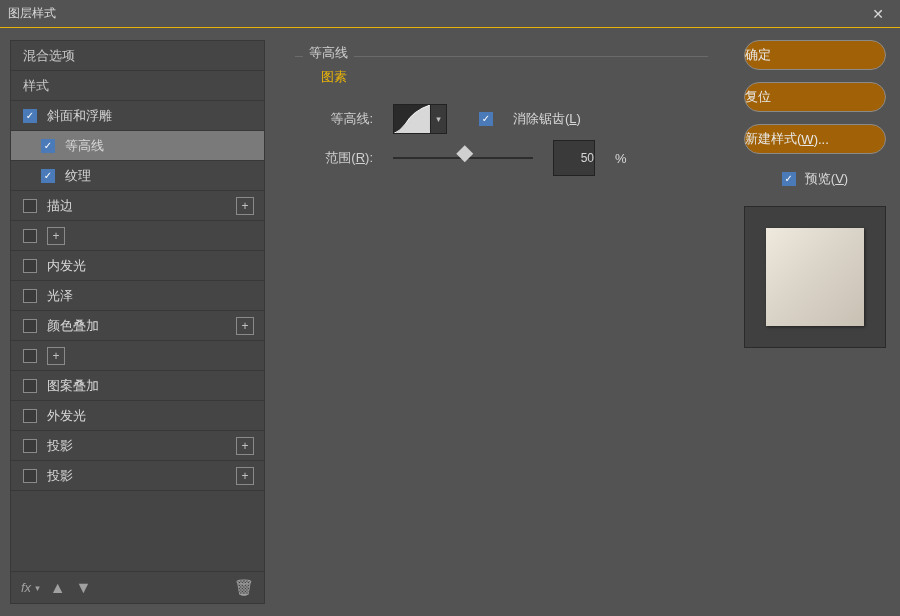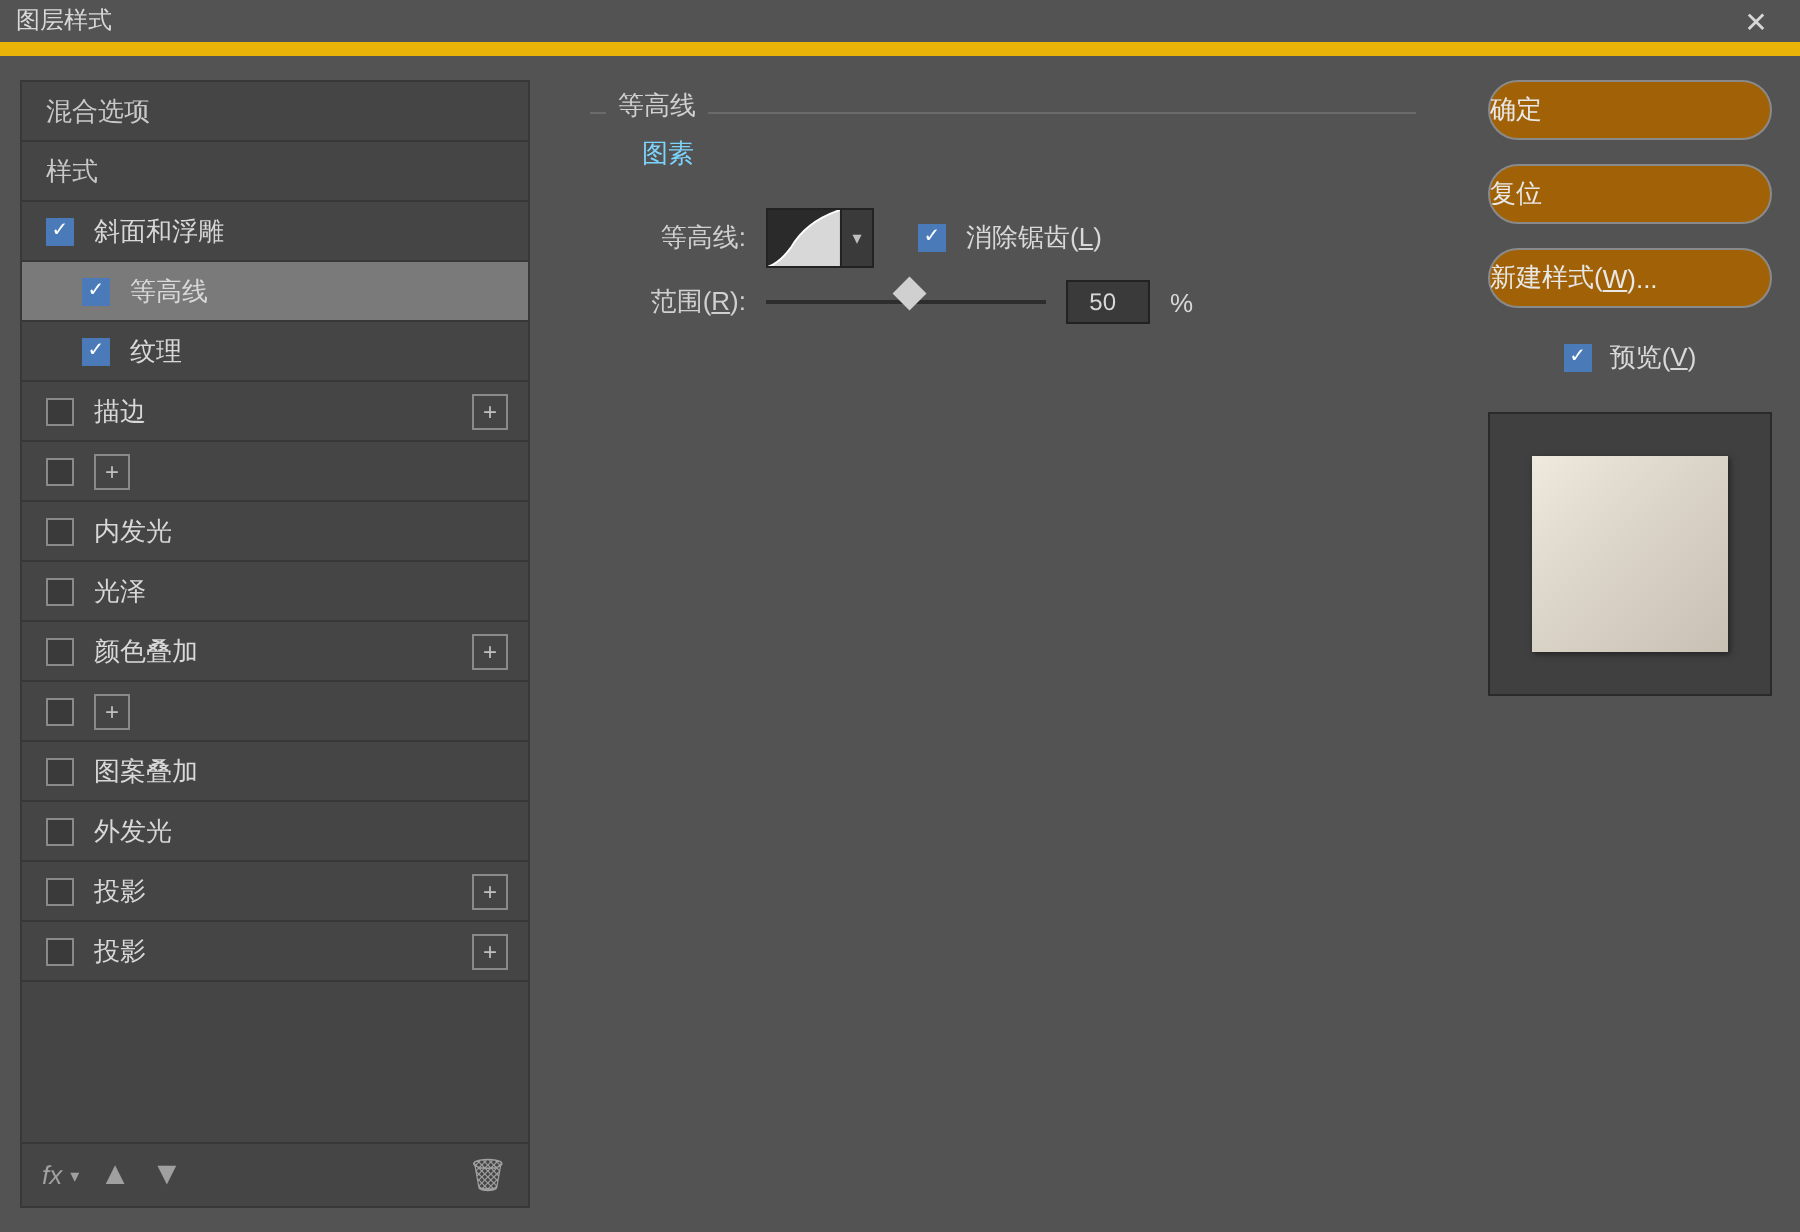--- a/index.html
+++ b/index.html
@@ -1,51 +1,51 @@
 <!DOCTYPE html>
 <html><head>
 <meta charset="utf-8">
 <style>
 * { margin: 0; padding: 0; box-sizing: border-box; font-family: "Microsoft YaHei", sans-serif; }
 body { background: #535353; width: 900px; height: 616px; overflow: hidden; }
-.titlebar { height: 28px; background: #535353; border-bottom: 7px solid #eab308; display: flex; align-items: center; padding: 0 8px; color: #d8d8d8; font-size: 12px; }
+.titlebar { height: 28px; background: #535353; border-bottom: 1px solid #eab308; display: flex; align-items: center; padding: 0 8px; color: #d8d8d8; font-size: 12px; }
 .titlebar .spacer { flex: 1; }
 .titlebar .close { width: 28px; height: 28px; display: flex; align-items: center; justify-content: center; color: #d8d8d8; font-size: 14px; cursor: pointer; }
 .body { display: flex; height: 588px; }
 .left { width: 275px; padding: 12px 10px; display: flex; flex-direction: column; }
 .style-panel { background: #454545; border: 1px solid #383838; flex: 1; display: flex; flex-direction: column; }
 .style-footer { height: 32px; border-top: 1px solid #383838; display: flex; align-items: center; padding: 0 10px; gap: 10px; color: #a0a0a0; }
 .style-footer .sp { flex: 1; }
 .item, .header-item { height: 30px; display: flex; align-items: center; font-size: 13px; color: #d8d8d8; border-bottom: 1px solid #383838; position: relative; }
 .header-item { padding-left: 12px; color: #c8c8c8; }
 .item { padding-left: 12px; }
 .item .cb, .sub-item .cb { width: 14px; height: 14px; border: 1px solid #8a8a8a; margin-right: 10px; display: flex; align-items: center; justify-content: center; background: #3a3a3a; }
 .item .cb.checked, .sub-item .cb.checked { background: #4a7bb8; border-color: #4a7bb8; }
 .item .cb.checked::after, .sub-item .cb.checked::after, .field-check.checked::after, .preview-check.checked::after { content: "✓"; color: #fff; font-size: 10px; line-height: 1; }
 .item .lbl { flex: 1; }
 .item .add { width: 18px; height: 18px; border: 1px solid #8a8a8a; display: flex; align-items: center; justify-content: center; margin-right: 10px; color: #c0c0c0; font-size: 12px; }
 .sub-item { height: 30px; display: flex; align-items: center; font-size: 13px; color: #d8d8d8; border-bottom: 1px solid #383838; padding-left: 30px; }
 .sub-item.selected { background: #7a7a7a; }
 .center { flex: 1; padding: 12px 10px 12px 0; }
 .center-inner { height: 100%; position: relative; color: #d8d8d8; font-size: 13px; }
 .section-title { position: absolute; top: 4px; left: 28px; font-size: 13px; color: #d0d0d0; }
-.subsection-title { position: absolute; top: 28px; left: 46px; font-size: 13px; color: #7dd3fc; }
+.subsection-title { position: absolute; top: 28px; left: 46px; font-size: 13px; color: #eab308; }
 .fieldset-line { position: absolute; top: 16px; left: 20px; right: 12px; height: 1px; background: #6a6a6a; }
-.field-row { position: absolute; display: flex; align-items: center; gap: 10px; }
+.field-row { position: absolute; display: flex; align-items: center; gap: 20px; }
 .row1 { top: 64px; left: 30px; }
 .row2 { top: 100px; left: 30px; }
 .field-label { width: 68px; text-align: right; color: #d0d0d0; }
 .contour-thumb { width: 38px; height: 30px; background: #2a2a2a; border: 1px solid #222; position: relative; overflow: hidden; }
 .contour-thumb svg { position: absolute; inset: 0; }
 .contour-dd { width: 16px; height: 30px; background: #3a3a3a; border: 1px solid #222; border-left: none; display: flex; align-items: center; justify-content: center; color: #c0c0c0; font-size: 9px; }
 .field-check { width: 14px; height: 14px; border: 1px solid #8a8a8a; background: #3a3a3a; display: flex; align-items: center; justify-content: center; margin-left: 12px; }
 .field-check.checked { background: #4a7bb8; border-color: #4a7bb8; }
 .slider-track { width: 140px; height: 2px; background: #2d2d2d; position: relative; }
 .slider-knob { position: absolute; top: -5px; width: 12px; height: 12px; background: #d0d0d0; transform: rotate(45deg) translateX(-50%); left: 50%; }
-.num-input { width: 42px; height: 22px; background: #3a3a3a; border: 1px solid #222; color: #d8d8d8; font-size: 12px; text-align: right; padding-right: 16px; }
+.num-input { width: 42px; height: 36px; background: #3a3a3a; border: 1px solid #222; color: #d8d8d8; font-size: 12px; text-align: right; padding-right: 0; }
 .right { width: 170px; padding: 12px 14px; display: flex; flex-direction: column; align-items: stretch; gap: 12px; }
 .btn { height: 30px; border-radius: 15px; border: 1px solid #8a8a8a; background: #a16207; color: #e8e8e8; font-size: 13px; display: flex; align-items: center; cursor: pointer; }
 .preview-row { display: flex; align-items: center; justify-content: center; gap: 9px; color: #d8d8d8; font-size: 13px; margin-top: 4px; }
 .preview-check { width: 14px; height: 14px; border: 1px solid #8a8a8a; background: #3a3a3a; display: flex; align-items: center; justify-content: center; }
 .preview-check.checked { background: #4a7bb8; border-color: #4a7bb8; }
 .preview-box { width: 142px; height: 142px; background: #404040; border: 1px solid #2a2a2a; margin: 6px auto 0; display: flex; align-items: center; justify-content: center; }
 .preview-inner { width: 98px; height: 98px; background: linear-gradient(135deg, #efe9de 0%, #d9d2c6 50%, #c8c0b3 100%); box-shadow: 1px 1px 3px rgba(0,0,0,0.5); }
 .underline { text-decoration: underline; }
 .footer-icon { font-size: 13px; font-style: italic; }
 </style>

